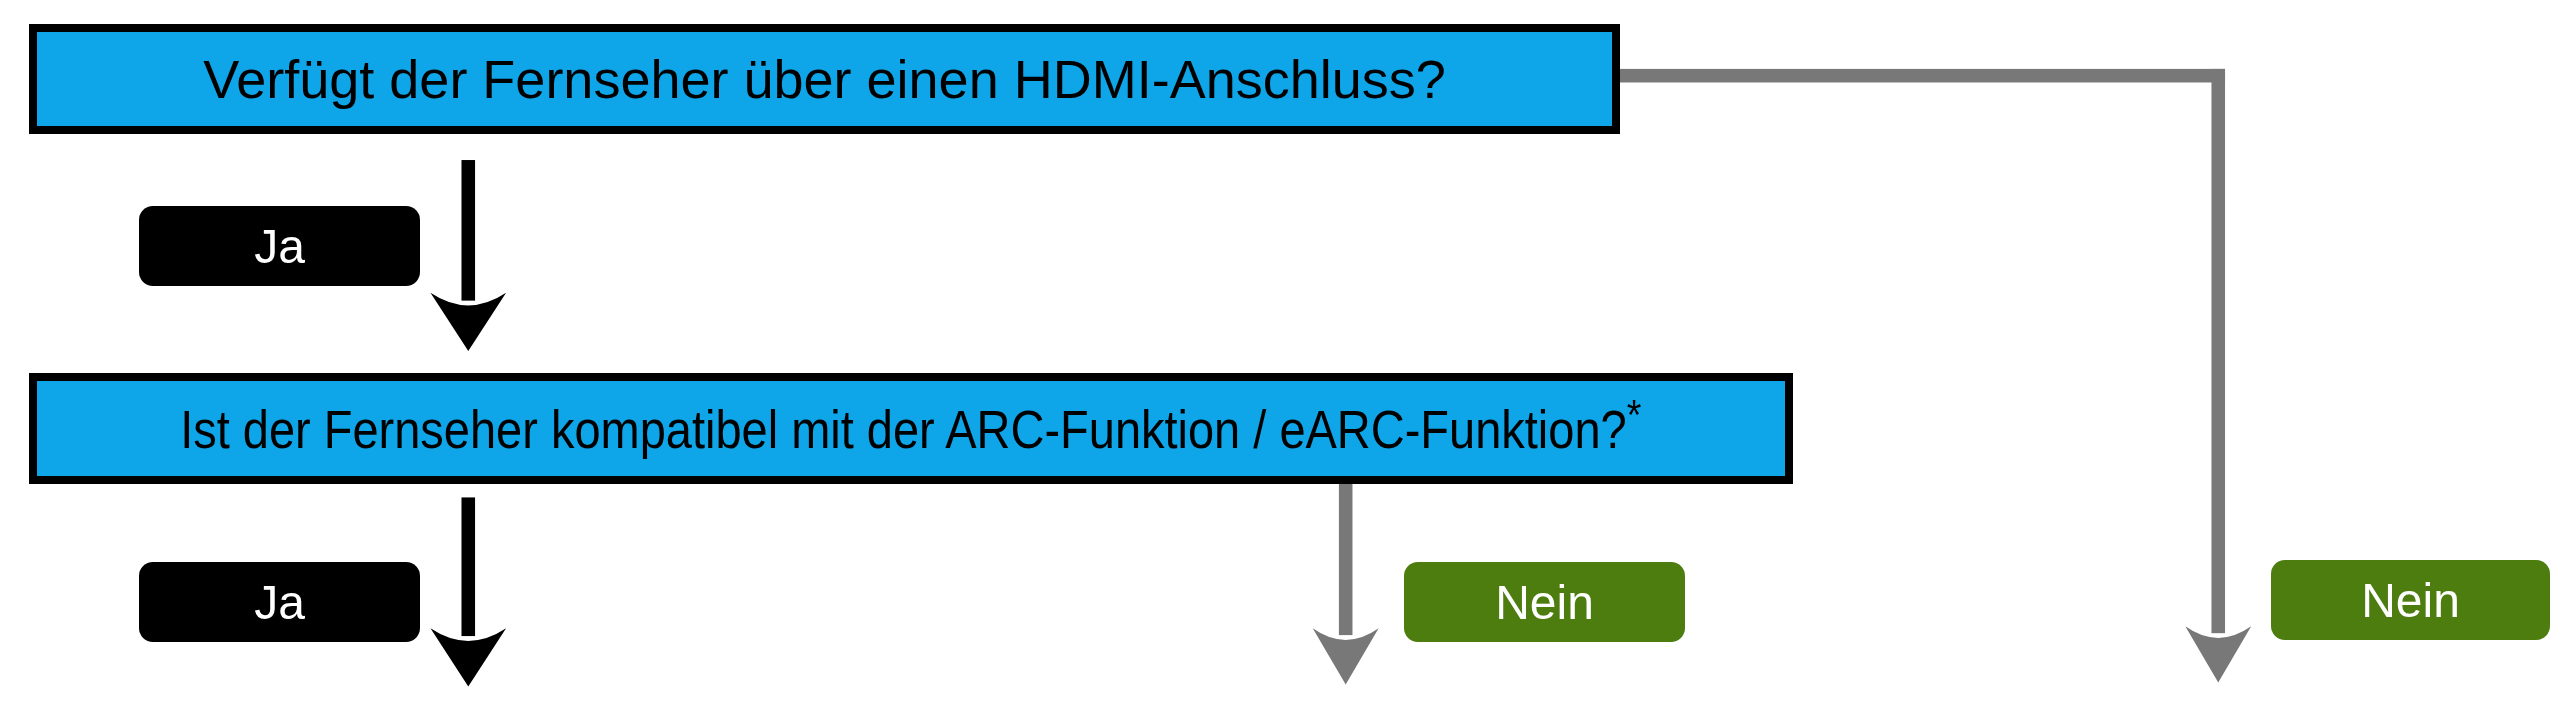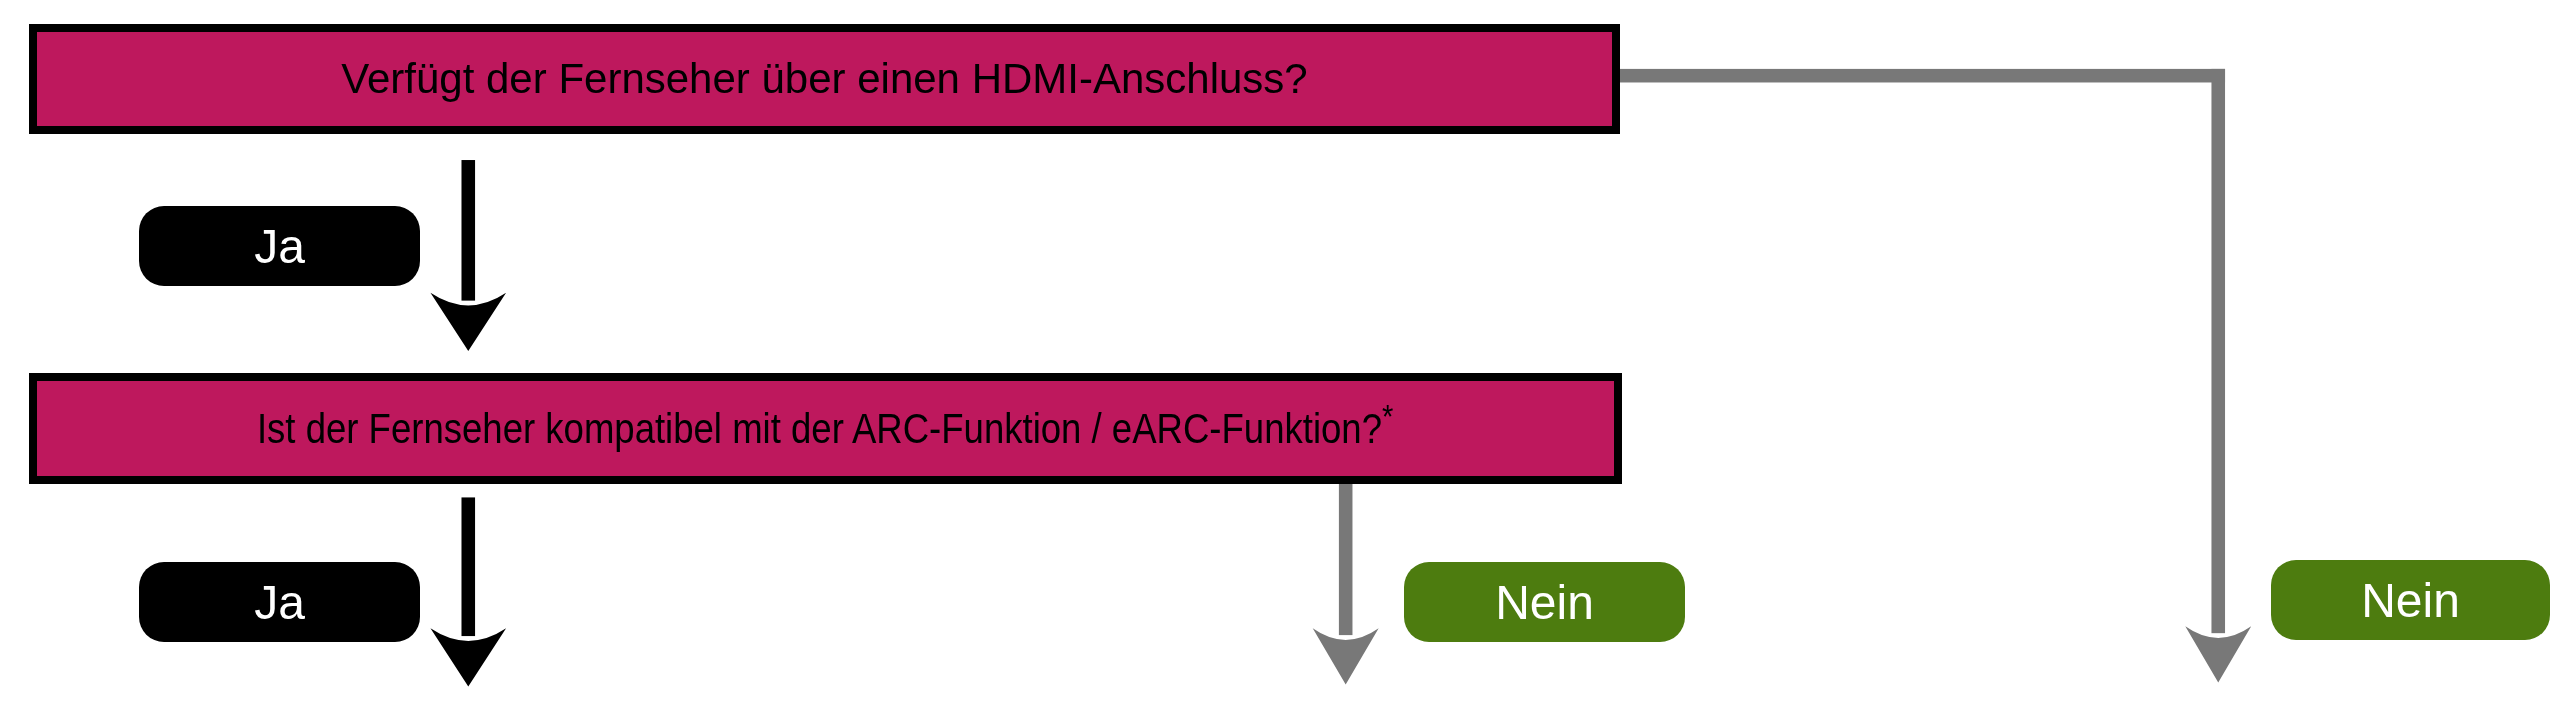--- a/index.html
+++ b/index.html
@@ -12,41 +12,41 @@
     overflow:hidden;
   }
   .connector-layer{
     position:absolute;
     left:0;top:0;
     width:2576px;height:704px;
   }
   .qbox{
     position:absolute;
     box-sizing:border-box;
-    background:#be185d;
+    background:#0ea5e9;
     border:8.7px solid #000000;
     display:flex;
     align-items:center;
     justify-content:center;
     color:#000000;
-    font-size:42px;
+    font-size:54px;
     white-space:nowrap;
   }
   #question-box-1{left:29px;top:24px;width:1591px;height:110px;}
-  #question-box-2{left:29px;top:373px;width:1593px;height:111px;justify-content:center;}
+  #question-box-2{left:29px;top:373px;width:1764px;height:111px;justify-content:center;}
   .qtext{display:inline-block;}
   #question-box-2 .qtext{transform:scaleX(0.87);transform-origin:center;}
   .footnote-marker{
     vertical-align:super;
     font-size:0.8em;
     line-height:0;
   }
   .badge{
     position:absolute;
-    border-radius:25px;
+    border-radius:14px;
     display:flex;
     align-items:center;
     justify-content:center;
     color:#ffffff;
     font-size:48px;
     white-space:nowrap;
   }
   .badge-black{background:#000000;}
   .badge-gray{background:#4d7c0f;}
   #ja-badge-1{left:139px;top:206px;width:281px;height:80px;}

